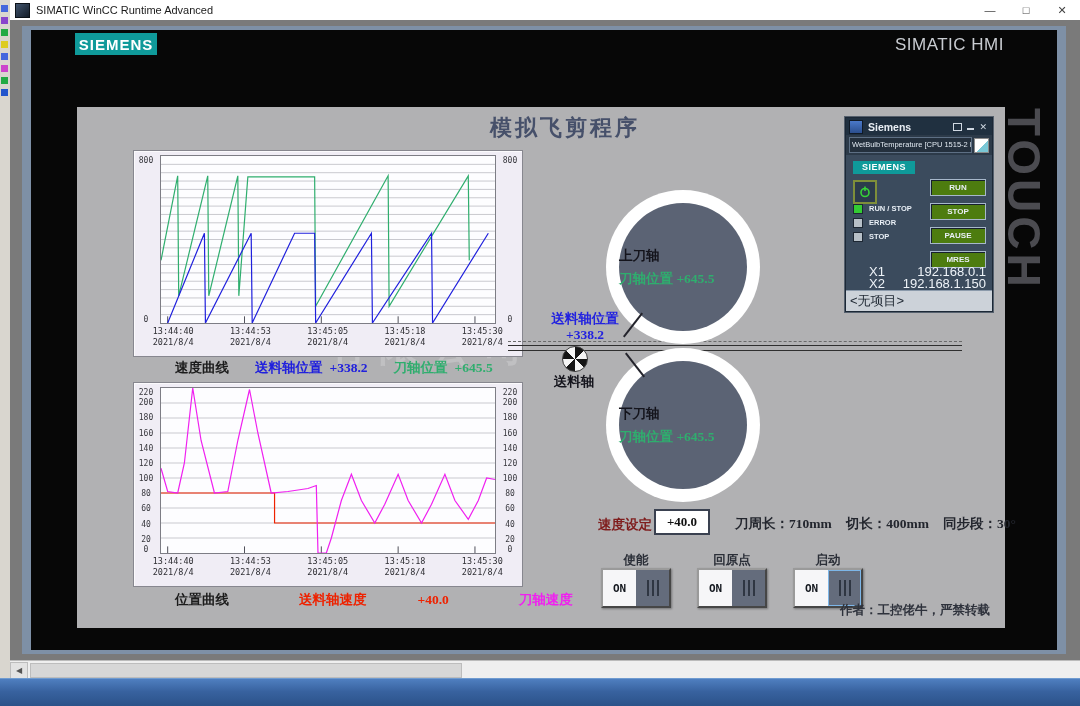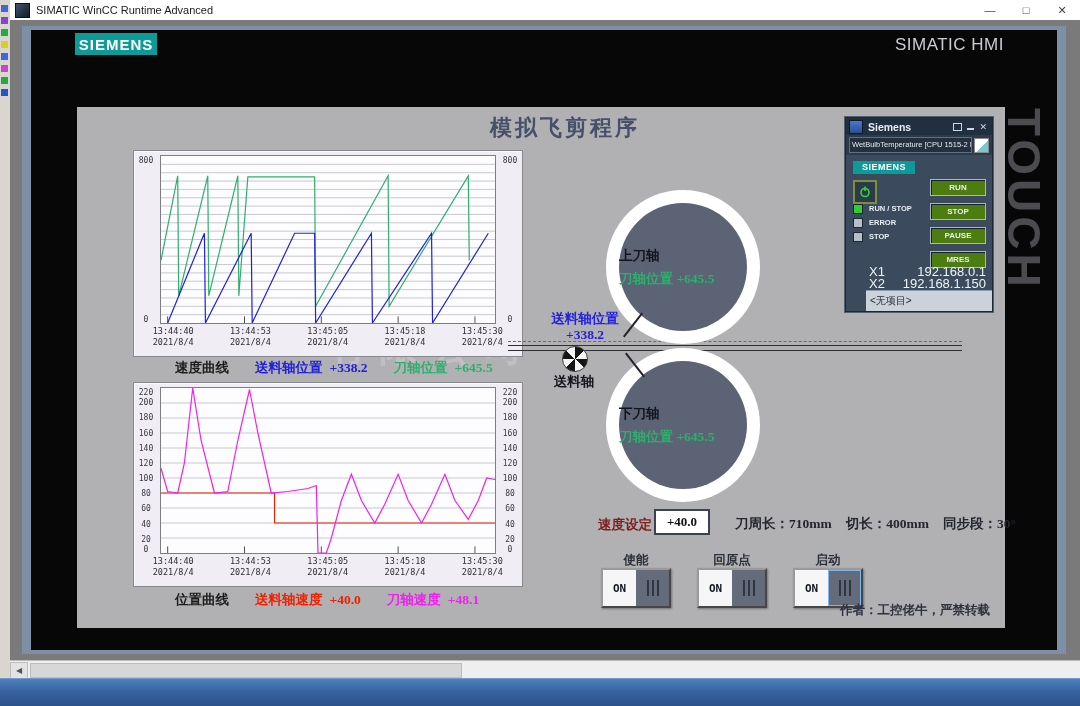--- a/index.html
+++ b/index.html
@@ -54,21 +54,21 @@
   .ylab{position:absolute;top:4px;bottom:32px;width:24px;}
   .ylab.left{left:0;} .ylab.right{right:0;}
   .ylbl{position:absolute;width:100%;text-align:center;font-family:"DejaVu Sans Mono",monospace;
         font-size:8px;color:#38383e;transform:translateY(-50%);}
   .xticks{position:absolute;left:26px;right:26px;bottom:2px;height:28px;}
   .xtick{position:absolute;font-family:"DejaVu Sans Mono",monospace;font-size:8.5px;color:#2e2e33;
          line-height:1.25;transform:translateX(-14px);white-space:nowrap;}
 
   .cap{position:absolute;left:56px;width:388px;display:flex;align-items:center;font-weight:bold;
        font-size:13.5px;font-family:"Liberation Serif",serif;white-space:nowrap;}
-  #cap-top{top:252px;} #cap-bottom{top:484px;}
+  #cap-top{top:252px;} #cap-bottom{top:484px;gap:44px;}
   .cap .nm{color:#1c1c1c;margin-left:42px;}
   .cap .sl{margin-left:26px;} .cap .sv{margin-left:7px;}
   .c-blue{color:#2020dd;} .c-green{color:#2fae6e;} .c-red{color:#ee2200;} .c-mag{color:#f020f0;}
 
   
   .knife{position:absolute;width:154px;height:154px;border-radius:50%;background:#fff;}
   #knife-up{left:529px;top:83px;} #knife-dn{left:529px;top:241px;}
   .knife .core{position:absolute;inset:13px;border-radius:50%;background:#5b6374;display:flex;
                flex-direction:column;align-items:flex-start;justify-content:center;gap:5px;}
   .knife .knm{font-size:13.5px;font-weight:bold;color:#14141c;font-family:"Liberation Serif",serif;}
@@ -117,22 +117,22 @@
   .plc-btn{height:15px;margin-bottom:7px;background:#4d7c0f;border:1px solid #a7b8cb;
            box-shadow:inset 1px 1px 0 #16202c;color:#e9eff6;font-size:8px;font-weight:bold;
            text-align:center;line-height:15px;}
   .plc-leds{position:absolute;left:7px;top:84px;width:86px;}
   .led-row{display:flex;align-items:center;height:13px;margin-bottom:1px;}
   .led{width:8px;height:8px;margin-right:6px;border:1px solid #1d2733;}
   .led-label{color:#e9eff6;font-size:7.5px;font-weight:bold;white-space:nowrap;}
   .plc-net{position:absolute;left:23px;right:6px;top:146px;color:#eef3f8;font-size:13px;}
   .net-row{display:flex;justify-content:space-between;height:12px;}
   .plc-proj{position:absolute;left:0;right:0;bottom:0;height:20px;background:#ccd2d9;
-            border-top:1px solid #8b9aab;color:#222b36;font-size:10px;line-height:19px;
-            padding-left:4px;margin-left:20px;}
+            border-top:1px solid #8b9aab;color:#222b36;font-size:13px;line-height:19px;
+            padding-left:4px;}
 
   
   .speedset-label{position:absolute;left:521px;top:409px;font-size:13.5px;font-weight:bold;
                   color:#7f1d1d;font-family:"Liberation Serif",serif;}
   .speedset-input{position:absolute;left:577px;top:402px;width:52px;height:22px;background:#fff;
                   border:2px solid #3a4150;font-size:13px;font-weight:bold;text-align:center;
                   color:#111;font-family:"Liberation Serif",serif;padding:0;}
   .params{position:absolute;left:658px;top:408px;display:flex;gap:14px;font-size:13.5px;
           font-weight:bold;color:#23262e;font-family:"Liberation Serif",serif;white-space:nowrap;}
   .toggles{position:absolute;left:524px;top:437px;display:flex;gap:26px;margin-top:8px;}

